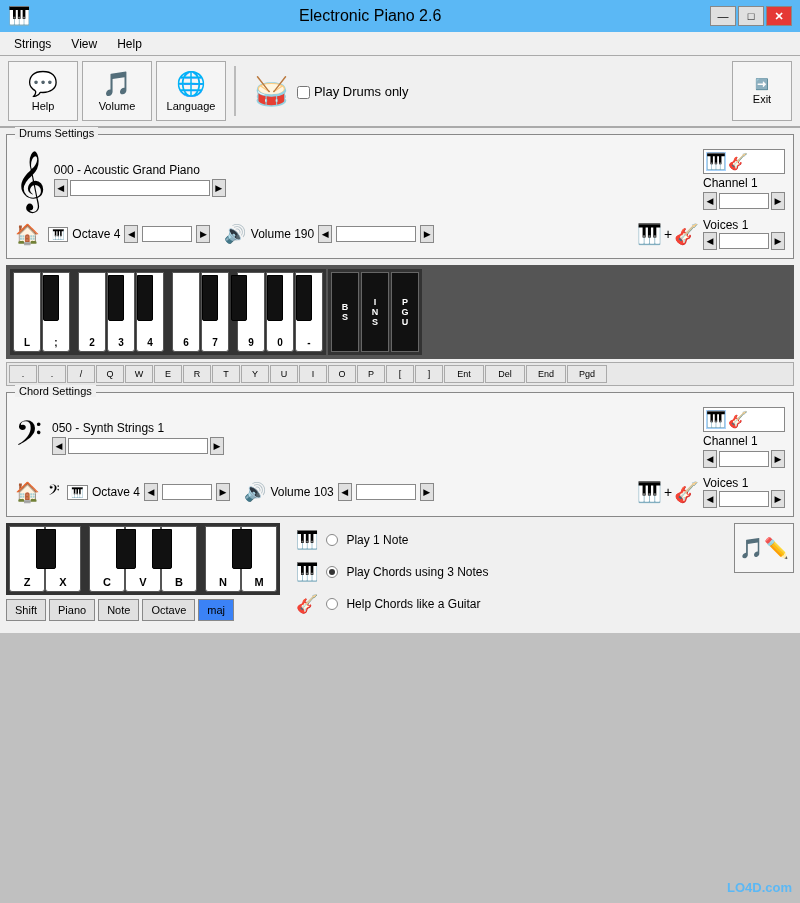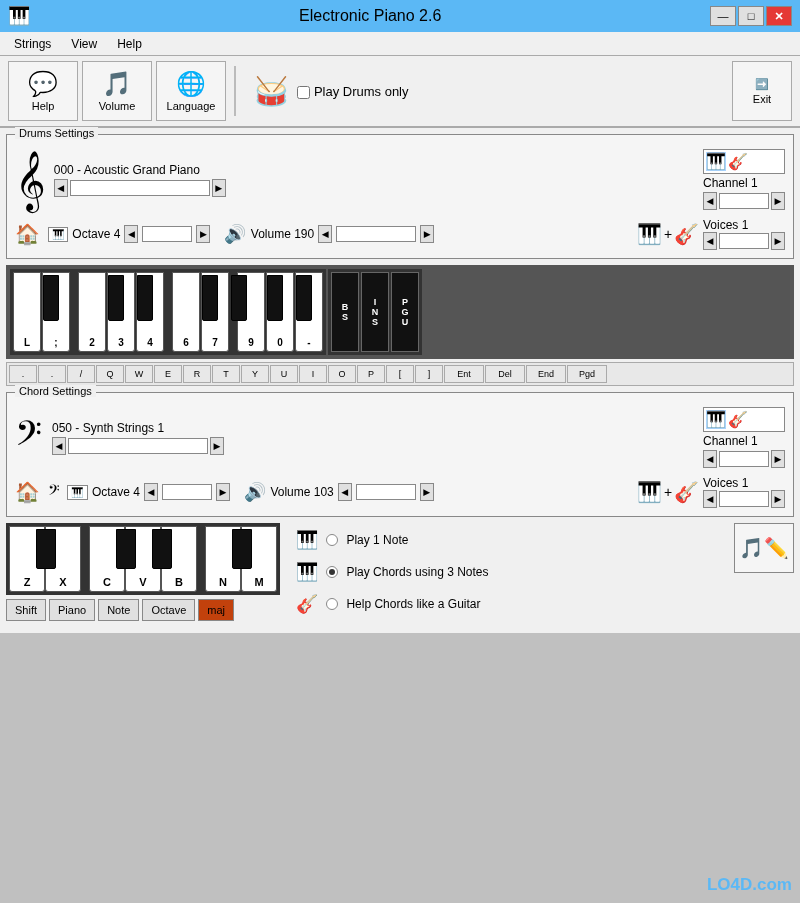--- a/index.html
+++ b/index.html
@@ -221,21 +221,21 @@
     }
     .mod-key {
       height: 22px;
       background: #e0e0e0;
       border: 1px solid #888;
       display: flex; align-items: center; justify-content: center;
       font-size: 11px;
       cursor: pointer;
       padding: 0 8px;
     }
-    .mod-key.active { background: #c2410c; }
+    .mod-key.active { background: #3b82f6; }
 
     
     .chord-options {
       flex: 1;
       padding-left: 10px;
       display: flex;
       flex-direction: column;
       gap: 10px;
       justify-content: center;
     }
@@ -258,21 +258,21 @@
       width: 6px; height: 6px;
       border-radius: 50%;
       background: #333;
     }
 
     
     .watermark {
       position: fixed;
       bottom: 8px;
       right: 8px;
-      font-size: 17px;
+      font-size: 13px;
       color: #5bb8f5;
       font-weight: bold;
     }
 
     .home-icon { font-size: 20px; }
 
     
     .ov-row {
       display: flex;
       align-items: center;

